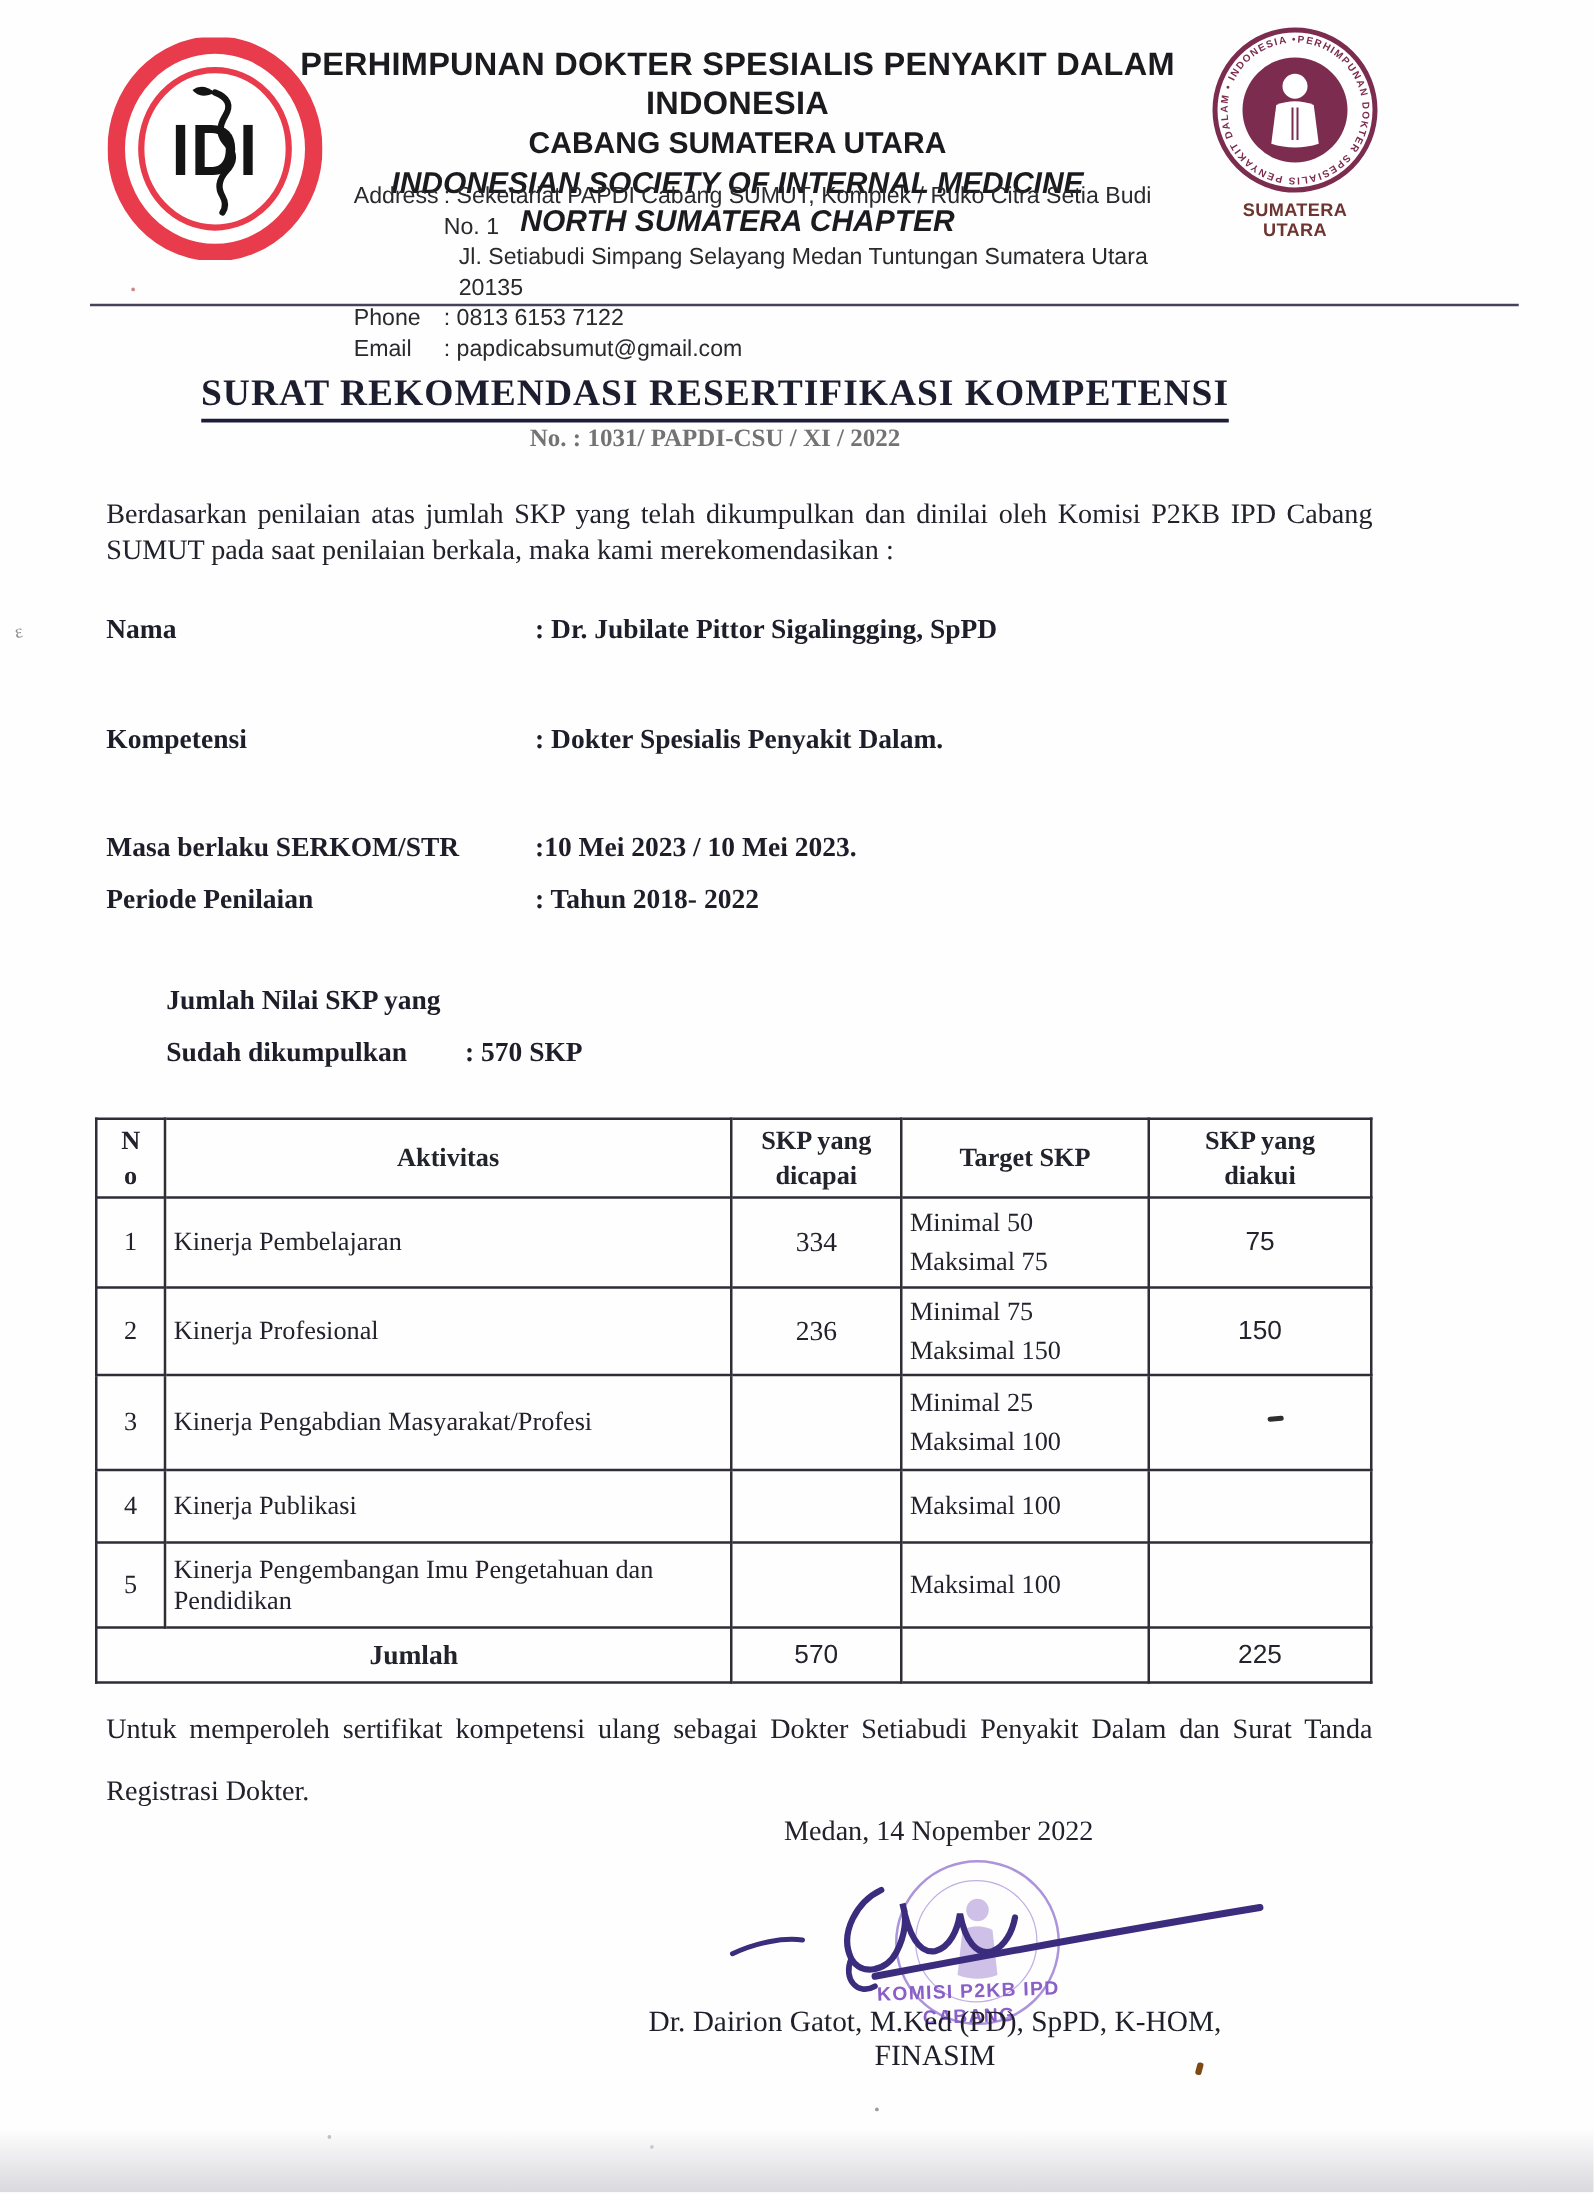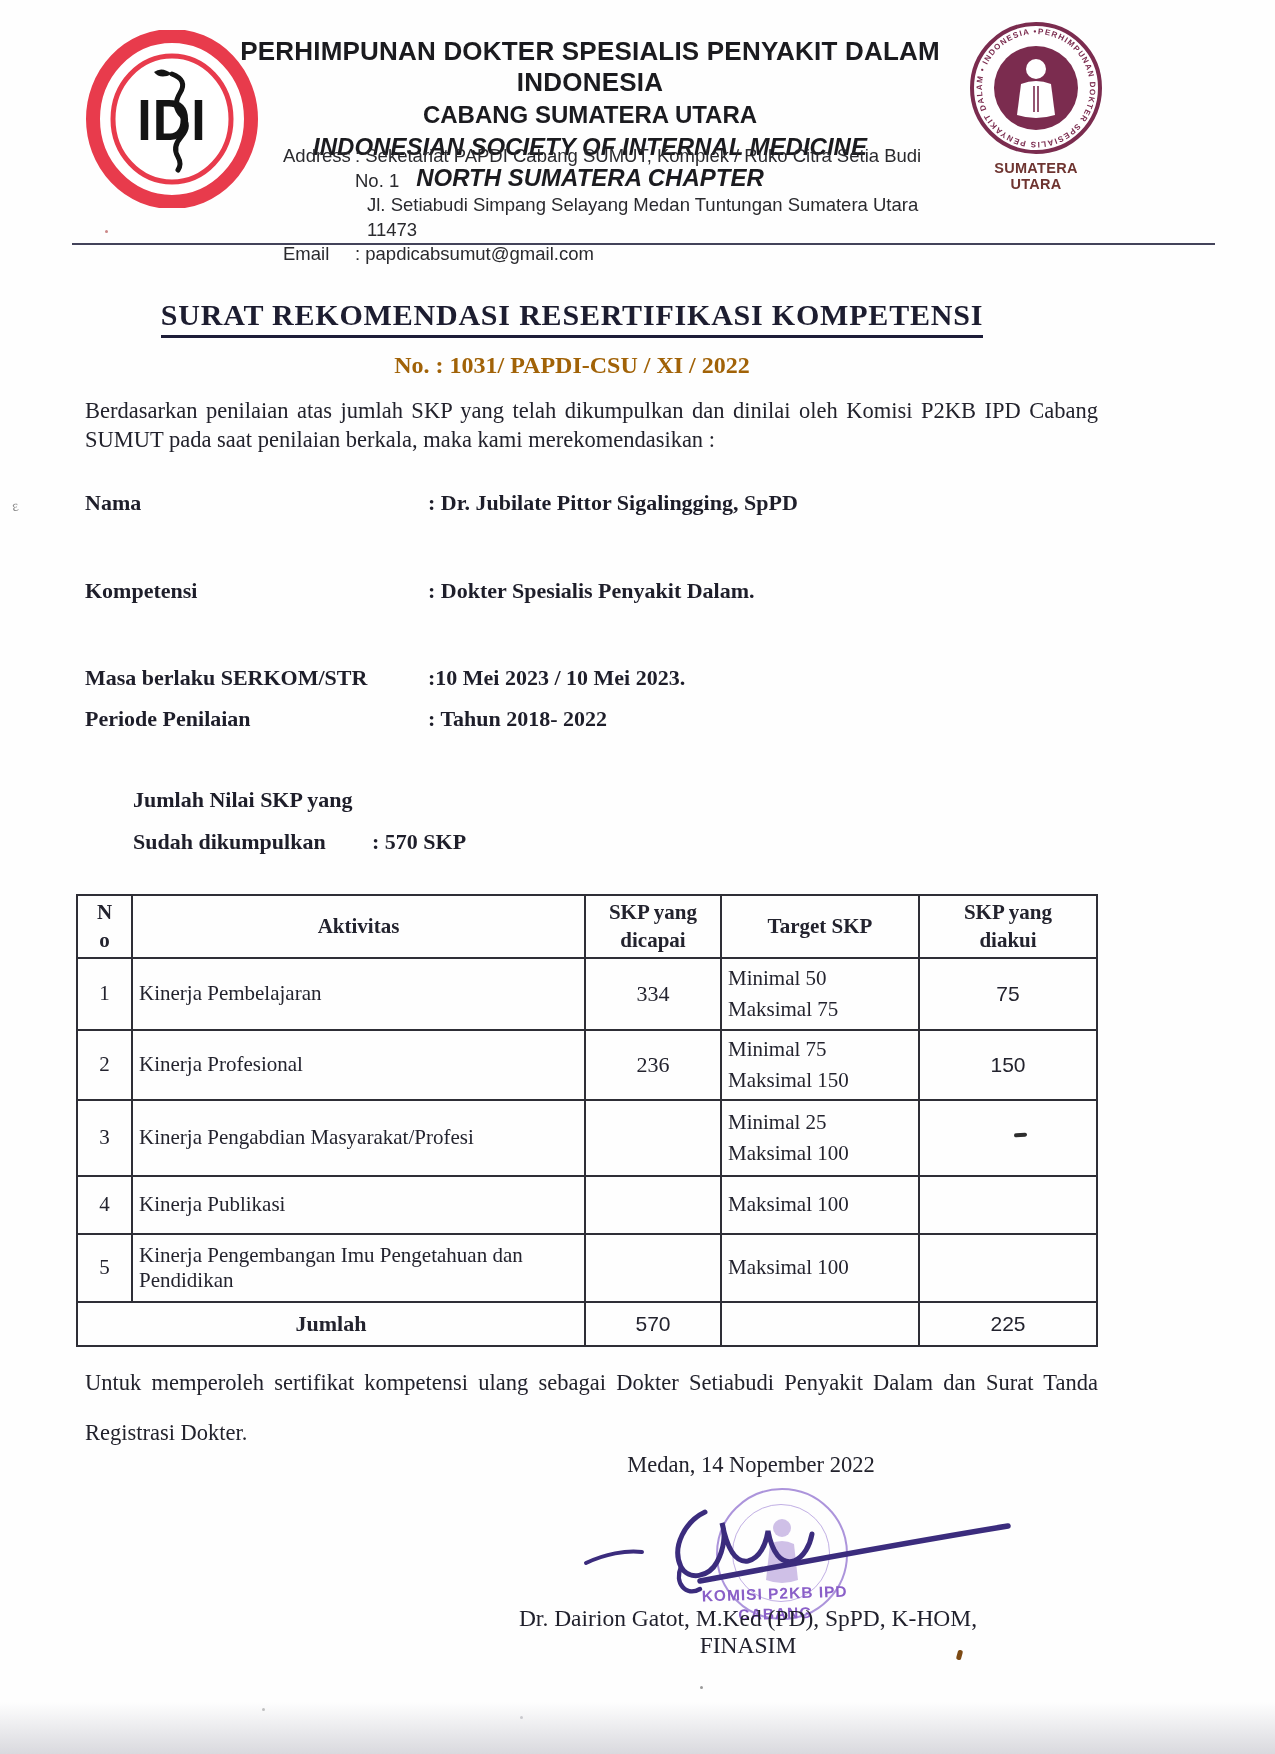--- a/index.html
+++ b/index.html
@@ -17,21 +17,21 @@
   .org-line2{font-size:24px;font-weight:bold;color:#1b1b1f;}
   .org-line34{font-size:24px;font-weight:bold;font-style:italic;color:#1b1b1f;}
   .addr{font-size:18.5px;color:#2a2a2e;line-height:24.5px;}
   .addr-label{display:inline-block;width:72px;vertical-align:top;}
   .addr-val{display:inline-block;vertical-align:top;}
   .divider{height:2px;background:#43435a;}
 
   
   .doc-title{font-size:30px;font-weight:bold;letter-spacing:.8px;color:#1d1d30;}
   .doc-title .u{display:inline-block;border-bottom:3.5px solid #1d1d38;padding-bottom:3px;}
-  .doc-no{font-size:24px;font-weight:bold;color:#a16207;margin-top:12px;}
+  .doc-no{font-size:20px;font-weight:bold;color:#737373;}
 
   .body-par{font-size:22.5px;line-height:29px;color:#22222c;}
   .field-row{font-size:22px;font-weight:bold;color:#1e1e2a;}
   .field-label{display:inline-block;width:343px;vertical-align:top;}
   .skp-sum{font-size:22px;font-weight:bold;color:#1e1e2a;}
   .skp-sum-label{display:inline-block;width:239px;vertical-align:top;}
 
   
   table.skp{border-collapse:collapse;table-layout:fixed;width:1020px;font-size:21px;color:#23232e;}
   table.skp th,table.skp td{border:2px solid #2e2e36;vertical-align:middle;padding:2px 6px;overflow:hidden;}
@@ -74,22 +74,25 @@
     <div class="org-line1">PERHIMPUNAN DOKTER SPESIALIS PENYAKIT DALAM INDONESIA</div>
     <div class="org-line2" style="margin-top:3px;">CABANG SUMATERA UTARA</div>
     <div class="org-line34" style="margin-top:4px;">INDONESIAN SOCIETY OF INTERNAL MEDICINE</div>
     <div class="org-line34" style="margin-top:3px;">NORTH SUMATERA CHAPTER</div>
   </div>
 
   <div class="abs sans addr" style="left:283px;top:144px;width:660px;">
     <div>
       <span class="addr-label">Address</span><span class="addr-val" style="width:580px;">
         <span>: Seketariat PAPDI Cabang SUMUT, Komplek / Ruko Citra Setia Budi No. 1</span><br>
-        <span style="display:inline-block;margin-left:12px;">Jl. Setiabudi Simpang Selayang Medan Tuntungan Sumatera Utara 11473</span>
+        <span style="display:inline-block;margin-left:12px;">Jl. Setiabudi Simpang Selayang Medan Tuntungan Sumatera Utara 20135</span>
       </span>
+    </div>
+    <div>
+      <span class="addr-label">Phone</span><span class="addr-val">: 0813 6153 7122</span>
     </div>
     <div>
       <span class="addr-label">Email</span><span class="addr-val">: papdicabsumut@gmail.com</span>
     </div>
   </div>
 
   <div class="abs" style="left:968px;top:20px;">
     <svg width="136" height="136" viewBox="0 0 136 136">
       <defs>
         <path id="ringPath" d="M68 14 a54 54 0 1 1 -0.01 0" fill="none"></path>

